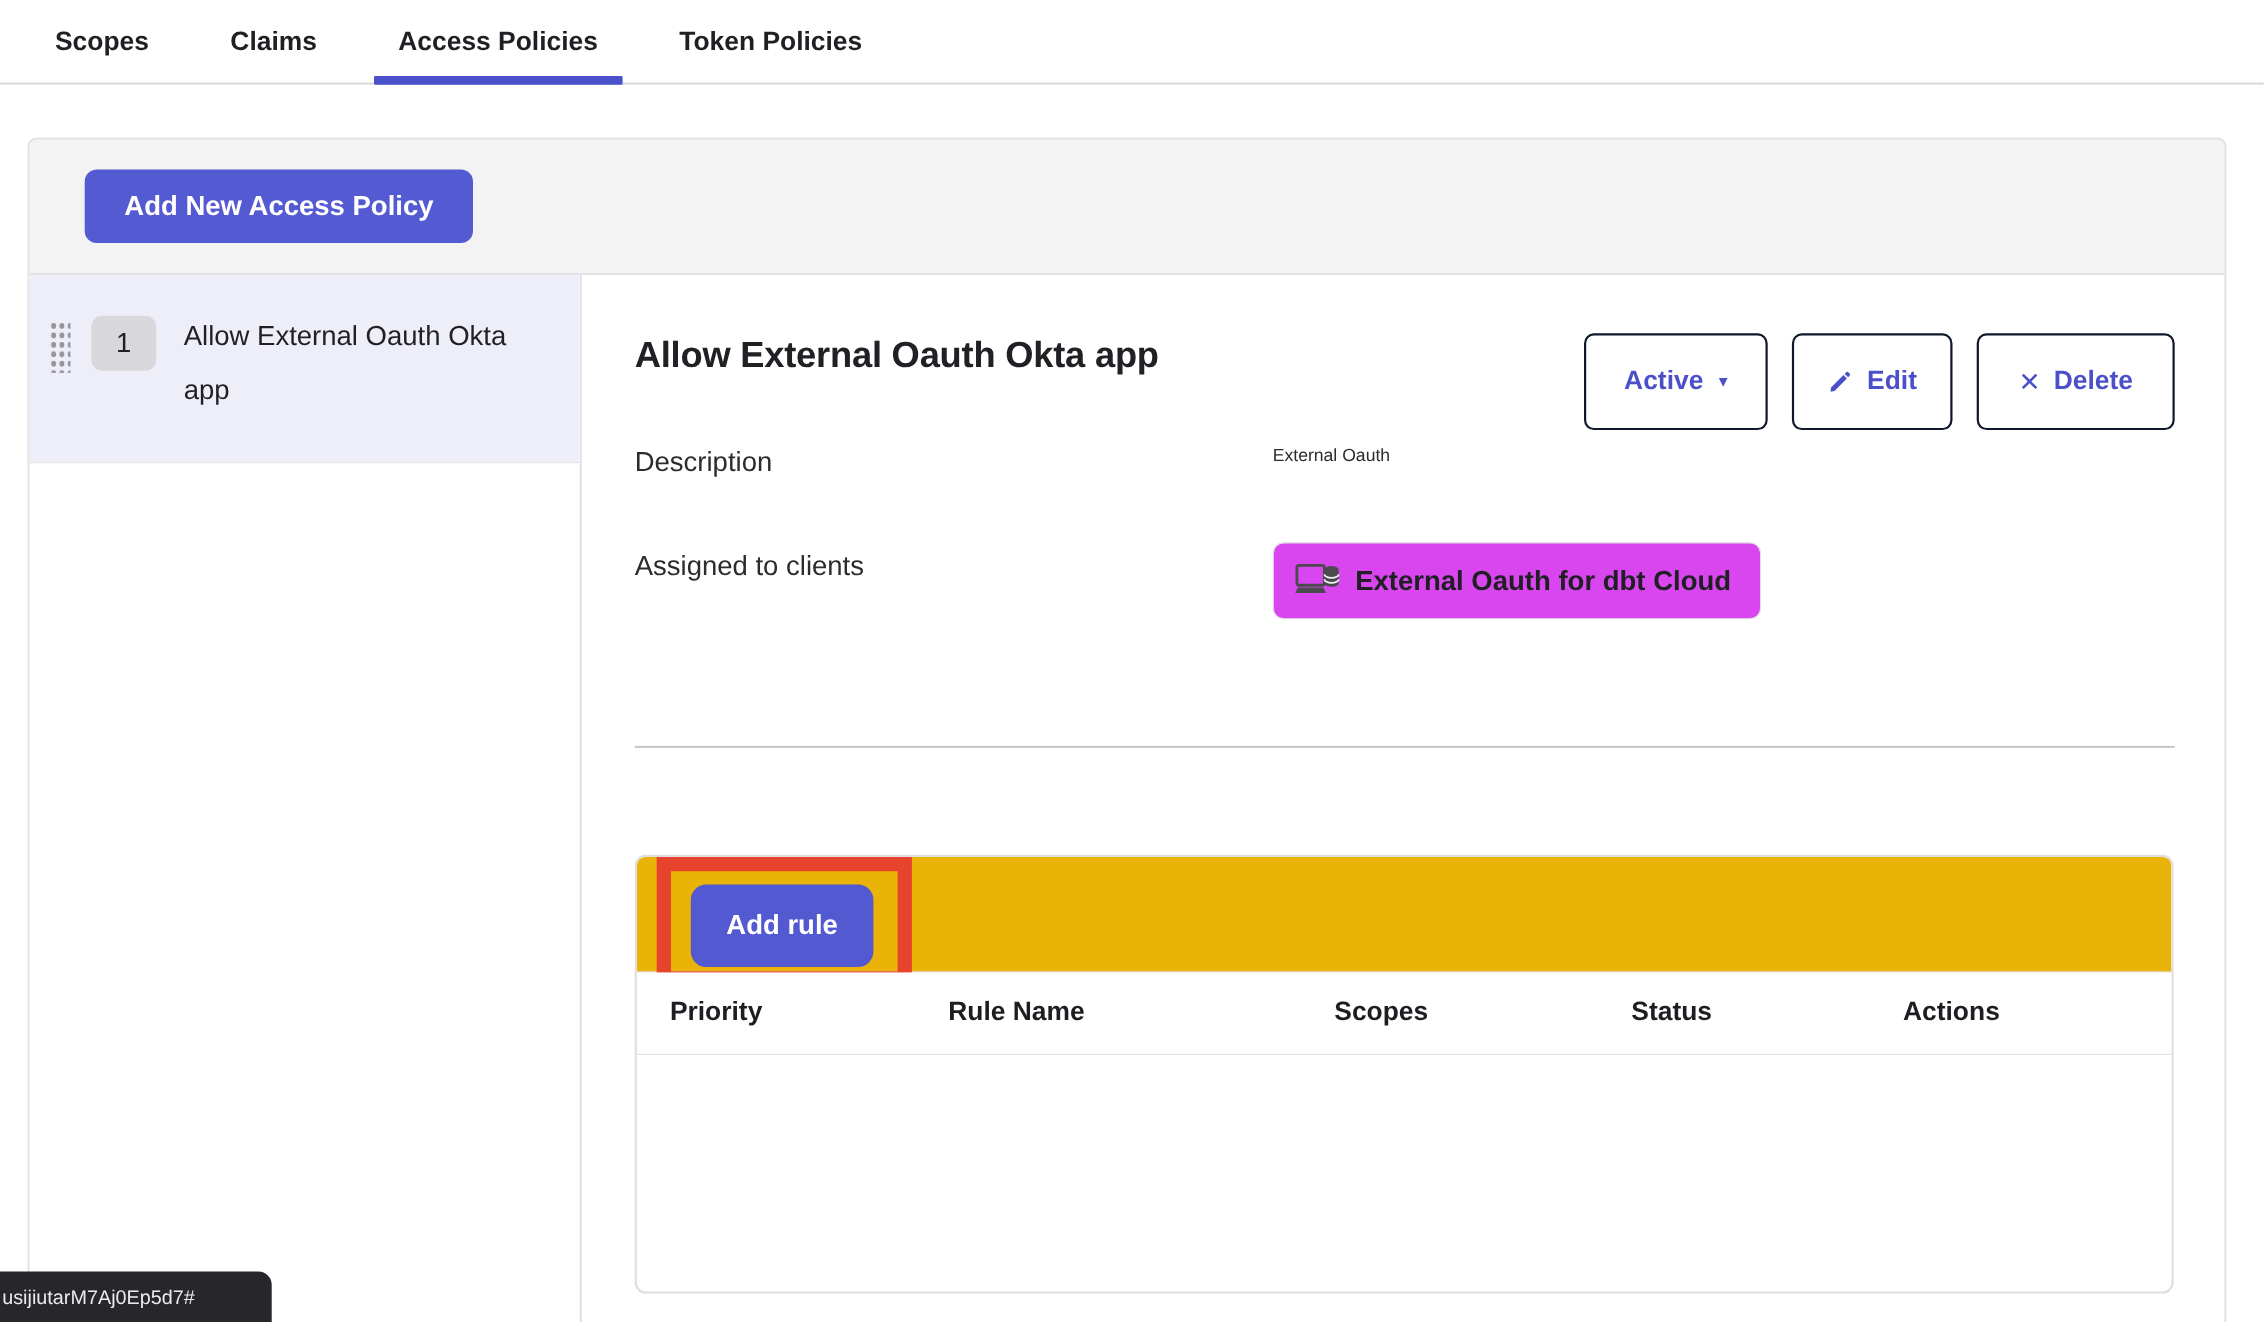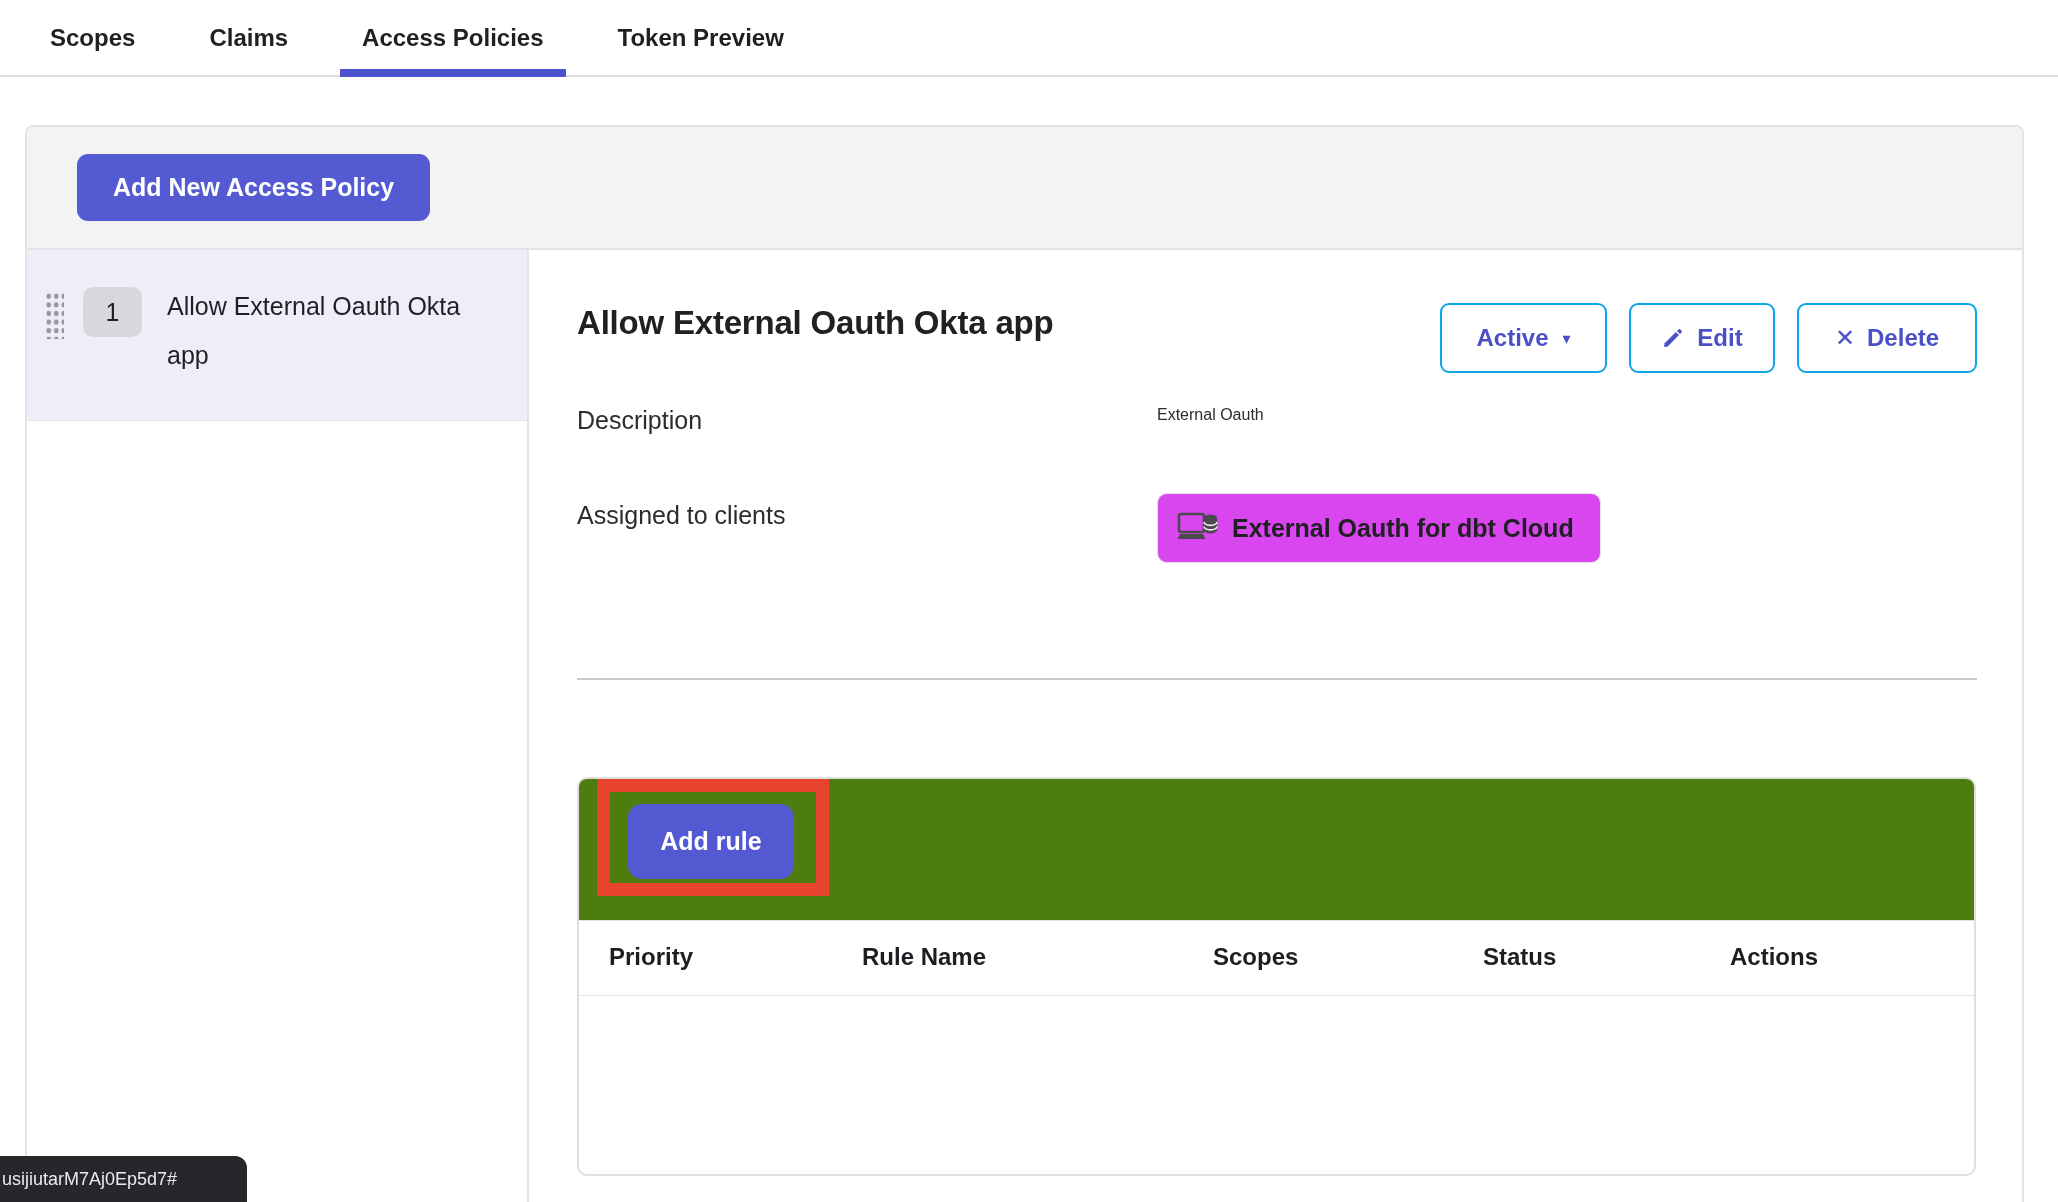--- a/index.html
+++ b/index.html
@@ -80,21 +80,21 @@
   }
 
   
   .main { position: relative; flex: 1; background: #ffffff; }
   .detail-title {
     position: absolute; left: 48px; top: 54px;
     font-size: 33px; font-weight: 700; color: #202025; letter-spacing: -0.2px;
   }
   .btn-row { position: absolute; top: 53px; left: 911px; display: flex; gap: 22px; }
   .btn-outline {
-    height: 70px; border: 2px solid #0ea5e9; border-radius: 9px;
+    height: 88px; border: 2px solid #0f172a; border-radius: 9px;
     background: #ffffff; color: #4b50c9;
     font-family: inherit; font-size: 24px; font-weight: 700;
     display: flex; align-items: center; justify-content: center; gap: 12px;
     cursor: pointer; padding: 0 26px;
   }
   .btn-outline .chev { font-size: 16px; margin-left: 2px; }
   .btn-outline .xmark { font-size: 24px; font-weight: 400; }
   .btn-outline svg { display: block; }
 
   .field-label { position: absolute; left: 48px; font-size: 25px; color: #2c2c30; }
@@ -113,21 +113,21 @@
   }
 
   
   .rules-card {
     position: absolute; left: 48px; top: 527px;
     width: 1399px; height: 399px;
     border: 2px solid #dfdfe1; border-radius: 10px;
     background: #ffffff; overflow: hidden;
   }
   .rules-header {
-    position: relative; height: 142px; background: #4d7c0f;
+    position: relative; height: 105px; background: #eab308;
     border-bottom: 1px solid #e0e0e2;
   }
   .annotation-box {
     position: absolute; left: 18px; top: 0;
     width: 232px; height: 117px;
     border: 13px solid #e8432c;
   }
   .btn-add-rule {
     position: absolute; left: 18px; top: 12px;
     width: 166px; height: 75px;
@@ -157,21 +157,21 @@
     padding: 0 16px 0 2px; white-space: nowrap;
   }
 </style>
 </head>
 <body>
 
 <nav class="tabbar">
   <div class="tab">Scopes</div>
   <div class="tab">Claims</div>
   <div class="tab active">Access Policies</div>
-  <div class="tab">Token Preview</div>
+  <div class="tab">Token Policies</div>
 </nav>
 
 <section class="outer-card">
 
   <div class="card-header">
     <button class="btn-primary">Add New Access Policy</button>
   </div>
 
   <div class="card-body">
 

